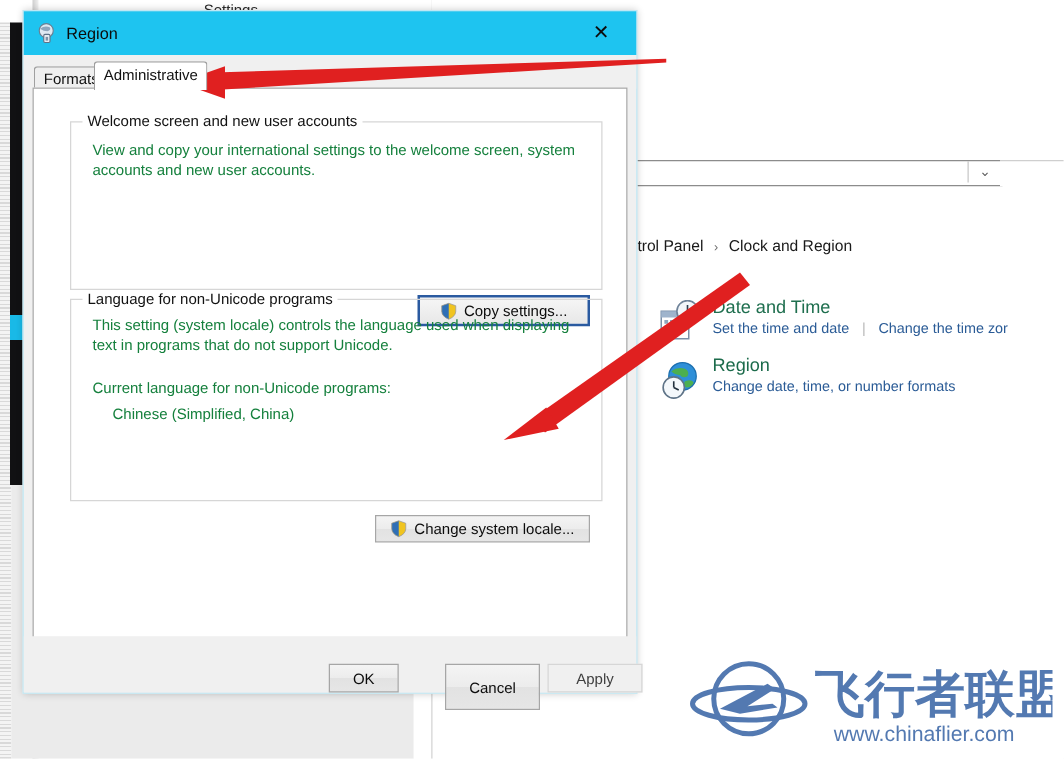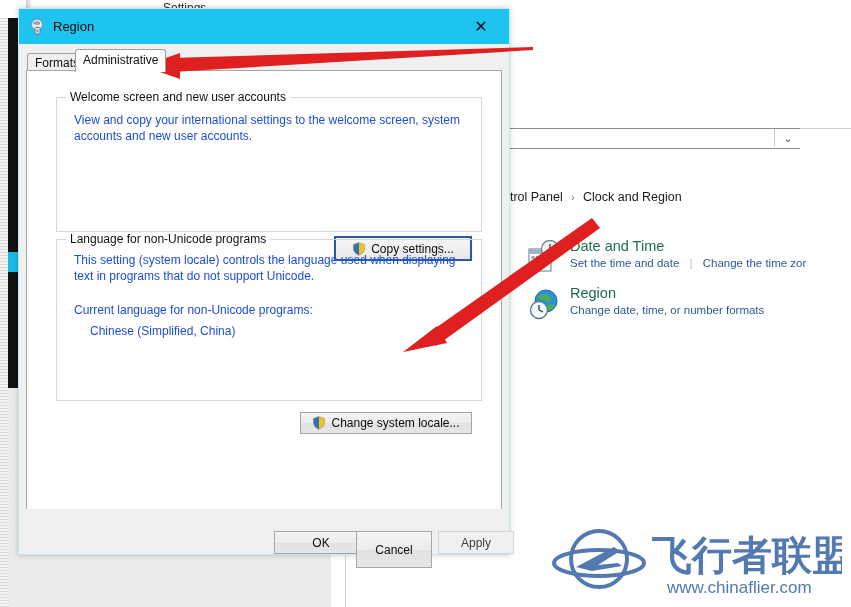--- a/index.html
+++ b/index.html
@@ -290,21 +290,21 @@
     background: #ffffff;
     padding: 0 4px;
     font-size: 12px;
     color: #111;
     white-space: nowrap;
   }
   .group-text {
     position: absolute;
     font-size: 12px;
     line-height: 16px;
-    color: #1d4ed8;
+    color: #15803d;
   }
   .gb1-desc { left: 17px; top: 14px; width: 392px; }
   .gb2-desc { left: 17px; top: 12px; width: 392px; }
   .gb2-current { left: 17px; top: 62px; width: 392px; }
   .gb2-value { left: 33px; top: 83px; width: 392px; }
 
   
   .btn {
     position: absolute;
     box-sizing: border-box;
@@ -338,21 +338,21 @@
     flex: none;
   }
 
   
   .footer {
     position: absolute;
     left: 0; bottom: 0;
     width: 100%; height: 45px;
     background: #f0f0f0;
   }
-  .btn-ok   { left: 255px; top: 522px; width: 94px; height: 23px; }
+  .btn-ok   { left: 244px; top: 522px; width: 56px; height: 23px; }
   .btn-cancel { left: 337px; top: 522px; width: 76px; height: 37px; }
   .btn-apply  { left: 419px; top: 522px; width: 76px; height: 23px;
                 background: #f0f0f0; border: 1px solid #d6d6d6; }
 
   
   .arrows {
     position: absolute;
     left: 0; top: 0;
     width: 851px; height: 607px;
     pointer-events: none;

